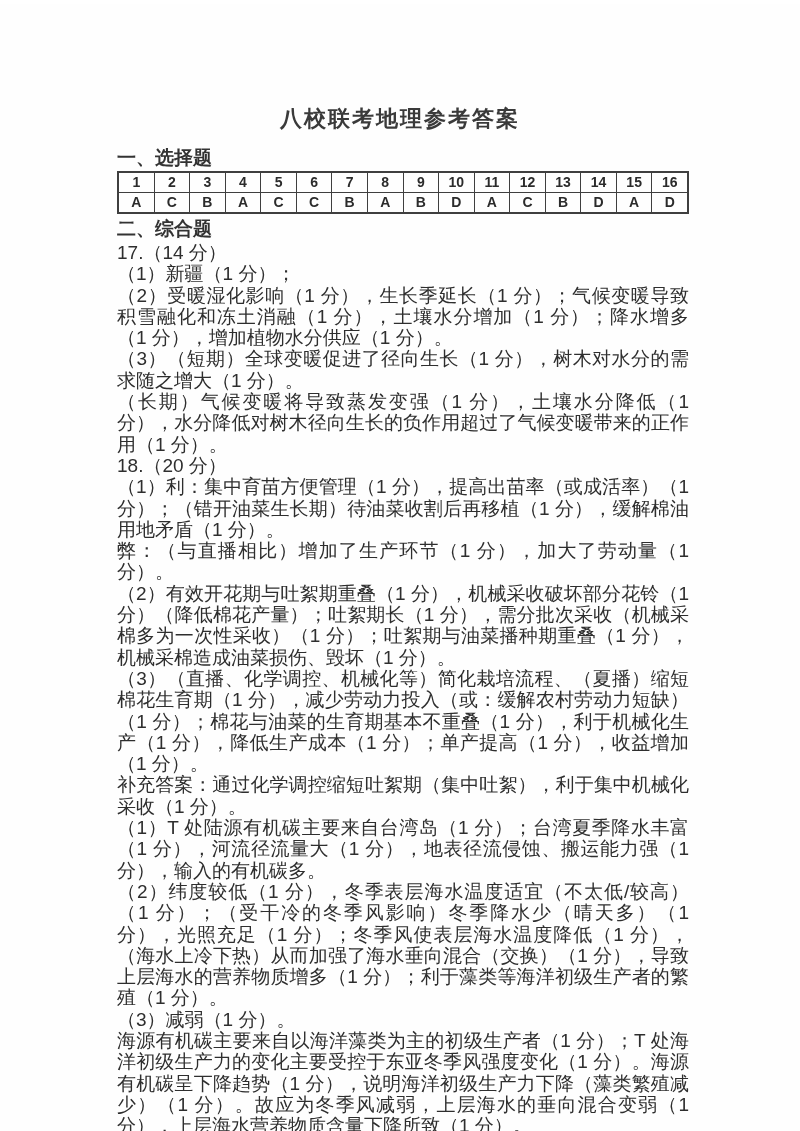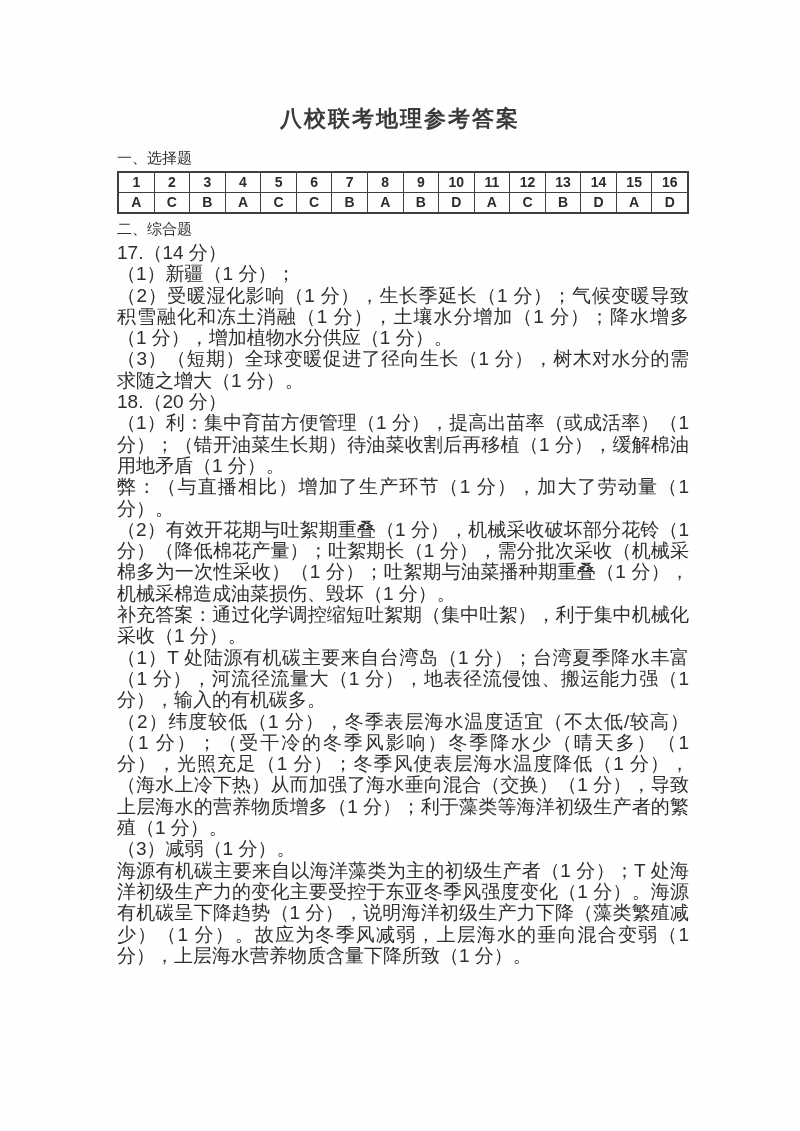--- a/index.html
+++ b/index.html
@@ -22,22 +22,22 @@
     font-size:22px; font-weight:700;
     letter-spacing:2px;
     color:#3a3a3a;
     margin:0;
   }
   .doc-body {
     position:absolute; left:117px; top:143px;
     width:572px;
   }
   .sec-heading {
-    font-size:15px; line-height:21px;
-    font-weight:400;
+    font-size:19px; line-height:21px;
+    font-weight:700;
     color:#333;
     margin:0 0 3px 0;
   }
   .ans-table {
     width:572px;
     border:2px solid #3f3f3f;
     box-sizing:border-box;
     margin:0 0 4px 0;
   }
   .t-row { display:flex; }
@@ -116,27 +116,29 @@
         </div>
     </div>
 
     <div class="sec-heading">二、综合题</div>
 
     <div class="q-block">
       <div class="q-num">17.（14 分）</div>
       <p class="para">（1）新疆（1 分）；</p>
       <p class="para">（2）受暖湿化影响（1 分），生长季延长（1 分）；气候变暖导致积雪融化和冻土消融（1 分），土壤水分增加（1 分）；降水增多（1 分），增加植物水分供应（1 分）。</p>
       <p class="para">（3）（短期）全球变暖促进了径向生长（1 分），树木对水分的需求随之增大（1 分）。</p>
+      <p class="para">（长期）气候变暖将导致蒸发变强（1 分），土壤水分降低（1 分），水分降低对树木径向生长的负作用超过了气候变暖带来的正作用（1 分）。</p>
     </div>
 
     <div class="q-block">
       <div class="q-num">18.（20 分）</div>
       <p class="para">（1）利：集中育苗方便管理（1 分），提高出苗率（或成活率）（1 分）；（错开油菜生长期）待油菜收割后再移植（1 分），缓解棉油用地矛盾（1 分）。</p>
       <p class="para">弊：（与直播相比）增加了生产环节（1 分），加大了劳动量（1 分）。</p>
       <p class="para">（2）有效开花期与吐絮期重叠（1 分），机械采收破坏部分花铃（1 分）（降低棉花产量）；吐絮期长（1 分），需分批次采收（机械采棉多为一次性采收）（1 分）；吐絮期与油菜播种期重叠（1 分），机械采棉造成油菜损伤、毁坏（1 分）。</p>
+      <p class="para">（3）（直播、化学调控、机械化等）简化栽培流程、（夏播）缩短棉花生育期（1 分），减少劳动力投入（或：缓解农村劳动力短缺）（1 分）；棉花与油菜的生育期基本不重叠（1 分），利于机械化生产（1 分），降低生产成本（1 分）；单产提高（1 分），收益增加（1 分）。</p>
       <p class="para">补充答案：通过化学调控缩短吐絮期（集中吐絮），利于集中机械化采收（1 分）。</p>
     </div>
 
     <div class="q-block">
       <p class="para">（1）T 处陆源有机碳主要来自台湾岛（1 分）；台湾夏季降水丰富（1 分），河流径流量大（1 分），地表径流侵蚀、搬运能力强（1 分），输入的有机碳多。</p>
       <p class="para">（2）纬度较低（1 分），冬季表层海水温度适宜（不太低/较高）（1 分）；（受干冷的冬季风影响）冬季降水少（晴天多）（1 分），光照充足（1 分）；冬季风使表层海水温度降低（1 分），（海水上冷下热）从而加强了海水垂向混合（交换）（1 分），导致上层海水的营养物质增多（1 分）；利于藻类等海洋初级生产者的繁殖（1 分）。</p>
       <p class="para">（3）减弱（1 分）。</p>
       <p class="para">海源有机碳主要来自以海洋藻类为主的初级生产者（1 分）；T 处海洋初级生产力的变化主要受控于东亚冬季风强度变化（1 分）。海源有机碳呈下降趋势（1 分），说明海洋初级生产力下降（藻类繁殖减少）（1 分）。故应为冬季风减弱，上层海水的垂向混合变弱（1 分），上层海水营养物质含量下降所致（1 分）。</p>
     </div>
 

